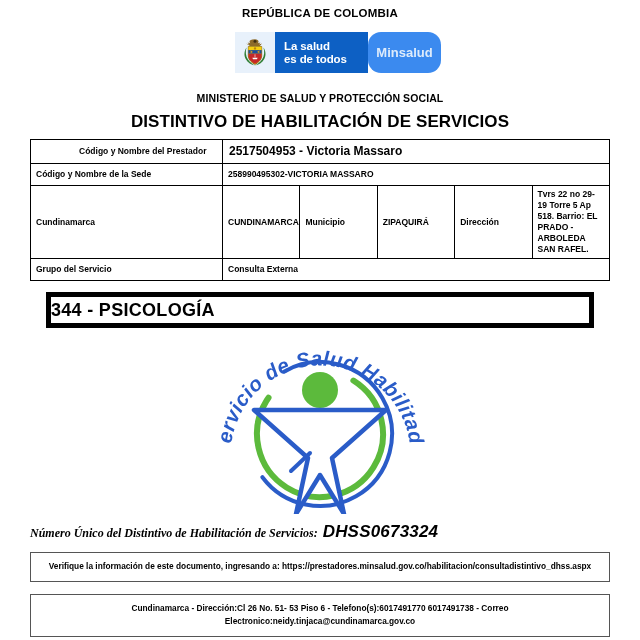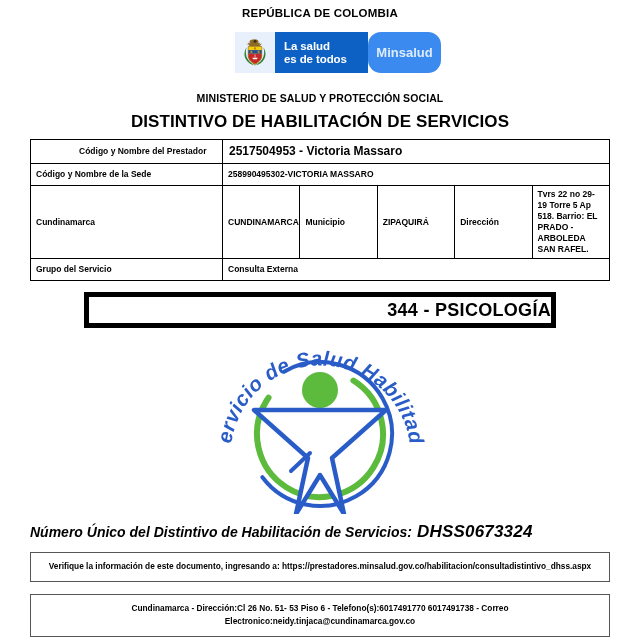--- a/index.html
+++ b/index.html
@@ -120,28 +120,28 @@
   .row-4 td { height: 15px; }
   .c-dept-lbl { width: 88px; }
   .c-dept-val { width: 78px; }
   .c-mun-lbl  { width: 90px; }
   .c-mun-val  { width: 90px; }
   .c-dir-lbl  { width: 80px; }
   .addr-cell { line-height: 11px; }
 
   
   .service-banner {
-    width: 472px;
+    width: 548px;
     margin: 11px auto 0 auto;
     border: 5px solid #000000;
     box-sizing: border-box;
     height: 36px;
     display: flex;
     align-items: center;
-    justify-content: flex-end;
+    justify-content: flex-start;
   }
   .service-banner .txt {
     font-size: 18px;
     font-weight: bold;
     letter-spacing: 0.3px;
   }
 
   
   .seal-wrap {
     display: flex;
@@ -150,23 +150,24 @@
   }
 
   
   .dhss-line {
     width: 580px;
     margin: 8px auto 0 auto;
     display: flex;
     align-items: baseline;
   }
   .dhss-label {
-    font-size: 14px;
+    font-size: 12px;
     font-style: italic;
     font-weight: bold;
+    font-family: Liberation Serif, serif;
   }
   .dhss-value {
     font-size: 17px;
     font-style: italic;
     font-weight: bold;
     margin-left: 5px;
     letter-spacing: 0.2px;
   }
 
   

